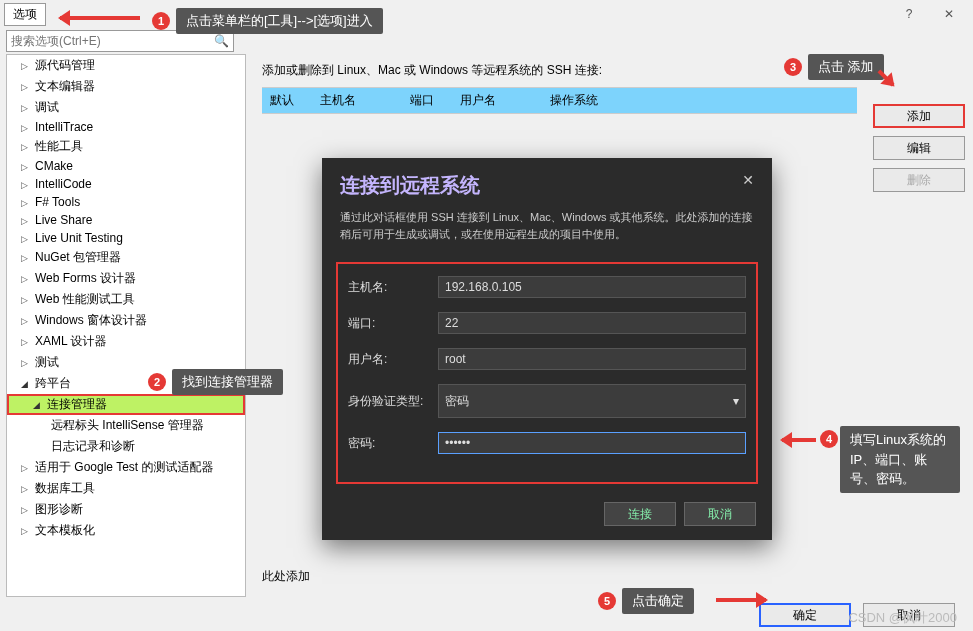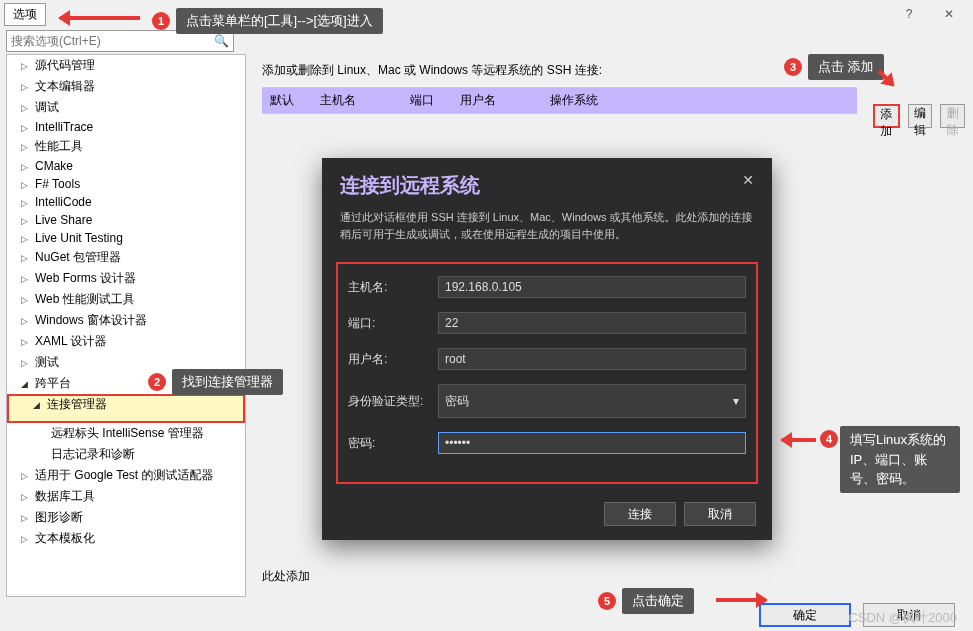--- a/index.html
+++ b/index.html
@@ -13,30 +13,30 @@
 .searchbox { margin: 2px 6px; width: 228px; height: 22px; border: 1px solid #999; background: #fff; display: flex; align-items: center; padding: 0 4px; }
 .searchbox input { border: none; outline: none; flex: 1; font-size: 12px; }
 .searchbox .mag { font-size: 12px; color: #333; }
 
 .body { display: flex; height: calc(100% - 88px); }
 
 .sidebar { width: 240px; min-width: 240px; background: #fff; border: 1px solid #bbb; margin: 0 0 0 6px; overflow-y: auto; font-size: 12px; }
 .tree-item { padding: 2px 4px 2px 14px; white-space: nowrap; cursor: default; }
 .tree-item::before { content: "▷"; color: #555; margin-right: 4px; font-size: 9px; display: inline-block; width: 10px; }
 .tree-item.open::before { content: "◢"; color: #333; }
-.tree-item.sel { background: #fef9c3; border: 2px solid #e53935; padding: 0px 2px 8px 24px; }
+.tree-item.sel { background: #bef264; border: 2px solid #e53935; padding: 0px 2px 0px 24px; }
 .tree-child { padding: 2px 4px 2px 44px; cursor: default; }
 
 .main { flex: 1; padding: 8px 16px; position: relative; }
 .main .desc { font-size: 12px; margin-bottom: 8px; }
-.table-hdr { display: flex; border-top: 1px solid #ccc; border-bottom: 1px solid #ccc; background: #c4b5fd; font-size: 12px; }
+.table-hdr { display: flex; border-top: 1px solid #ccc; border-bottom: 1px solid #ccc; background: #7dd3fc; font-size: 12px; }
 .th { padding: 4px 8px; }
 .footnote { position: absolute; bottom: 12px; left: 16px; font-size: 12px; }
 
-.rightbtns { width: 100px; padding: 50px 8px 0 0; display: flex; flex-direction: row; gap: 8px; }
+.rightbtns { width: 100px; padding: 50px 8px 0 0; display: flex; flex-direction: column; gap: 8px; }
 .winbtn { height: 24px; border: 1px solid #999; background: #eaeaea; font-size: 12px; cursor: pointer; }
 .winbtn.hl { border: 2px solid #e53935; }
 .winbtn:disabled { color: #aaa; }
 
 .bottombar { height: 36px; display: flex; align-items: center; justify-content: flex-end; gap: 12px; padding: 0 18px; }
 .bottombar .winbtn { width: 92px; }
 .ok-hl { border: 2px solid #2962ff; }
 
 
 .modal { position: absolute; left: 322px; top: 158px; width: 450px; background: #2b2b2b; color: #ddd; box-shadow: 0 8px 24px rgba(0,0,0,.5); }
@@ -45,21 +45,21 @@
 .modal .close { margin-left: auto; color: #ccc; cursor: pointer; font-size: 14px; }
 .modal .mdesc { padding: 6px 18px 12px; font-size: 11px; color: #ccc; line-height: 1.5; }
 .formbox { margin: 8px 14px; border: 2px solid #e53935; padding: 12px 10px; }
 .frow { display: flex; align-items: center; margin-bottom: 14px; }
 .frow:last-child { margin-bottom: 16px; }
 .flbl { width: 90px; font-size: 12px; color: #ddd; }
 .finput { flex: 1; height: 22px; background: #3c3c3c; border: 1px solid #555; color: #ddd; padding: 0 6px; font-size: 12px; }
 .finput.pwd { border: 1px solid #5aa0ff; }
 .fsel { flex: 1; height: 22px; background: #3c3c3c; border: 1px solid #555; color: #ddd; padding: 16px 6px; font-size: 12px; display: flex; align-items: center; justify-content: space-between; }
 .mactions { display: flex; justify-content: flex-end; gap: 8px; padding: 10px 16px 14px; }
-.mbtn { width: 72px; height: 24px; background: #444; border: 1px solid #666; color: #ffffff; font-size: 12px; cursor: pointer; }
+.mbtn { width: 72px; height: 24px; background: #444; border: 1px solid #666; color: #86efac; font-size: 12px; cursor: pointer; }
 
 
 .anno-badge { position: absolute; width: 18px; height: 18px; border-radius: 50%; background: #e53935; color: #fff; font-size: 11px; display: flex; align-items: center; justify-content: center; font-weight: bold; }
 .anno-tip { position: absolute; background: #555; color: #fff; padding: 4px 10px; font-size: 13px; border-radius: 2px; }
 .arrow-r { position: absolute; height: 4px; background: #e53935; }
 .arrow-r::after { content: ""; position: absolute; right: -10px; top: -6px; border: 8px solid transparent; border-left: 12px solid #e53935; }
 .arrow-l { position: absolute; height: 4px; background: #e53935; }
 .arrow-l::after { content: ""; position: absolute; left: -10px; top: -6px; border: 8px solid transparent; border-right: 12px solid #e53935; }
 .watermark { position: absolute; right: 16px; bottom: 4px; color: #bbb; font-size: 13px; pointer-events: none; margin-left: 32px; }
 </style>
@@ -80,22 +80,22 @@
 </div>
 
 <div class="body">
   <div class="sidebar">
     <div class="tree-item">源代码管理</div>
     <div class="tree-item">文本编辑器</div>
     <div class="tree-item">调试</div>
     <div class="tree-item">IntelliTrace</div>
     <div class="tree-item">性能工具</div>
     <div class="tree-item">CMake</div>
+    <div class="tree-item">IntelliCode</div>
     <div class="tree-item">F# Tools</div>
-    <div class="tree-item">IntelliCode</div>
     <div class="tree-item">Live Share</div>
     <div class="tree-item">Live Unit Testing</div>
     <div class="tree-item">NuGet 包管理器</div>
     <div class="tree-item">Web Forms 设计器</div>
     <div class="tree-item">Web 性能测试工具</div>
     <div class="tree-item">Windows 窗体设计器</div>
     <div class="tree-item">XAML 设计器</div>
     <div class="tree-item">测试</div>
     <div class="tree-item open">跨平台</div>
     <div class="tree-item open sel">连接管理器</div>

